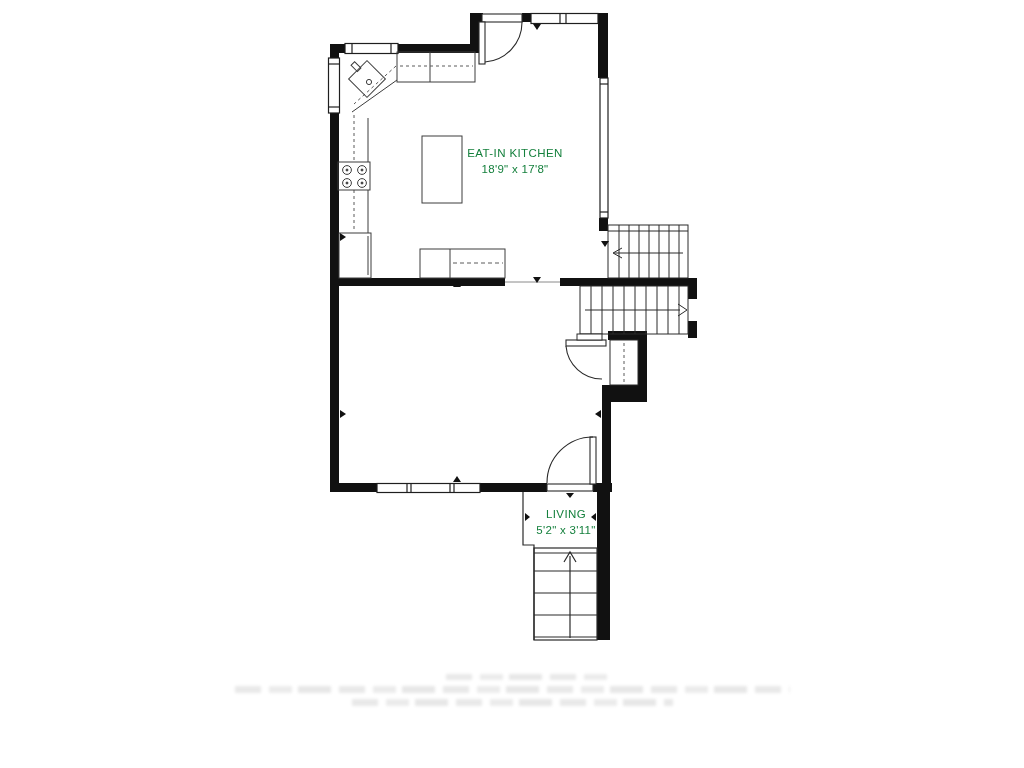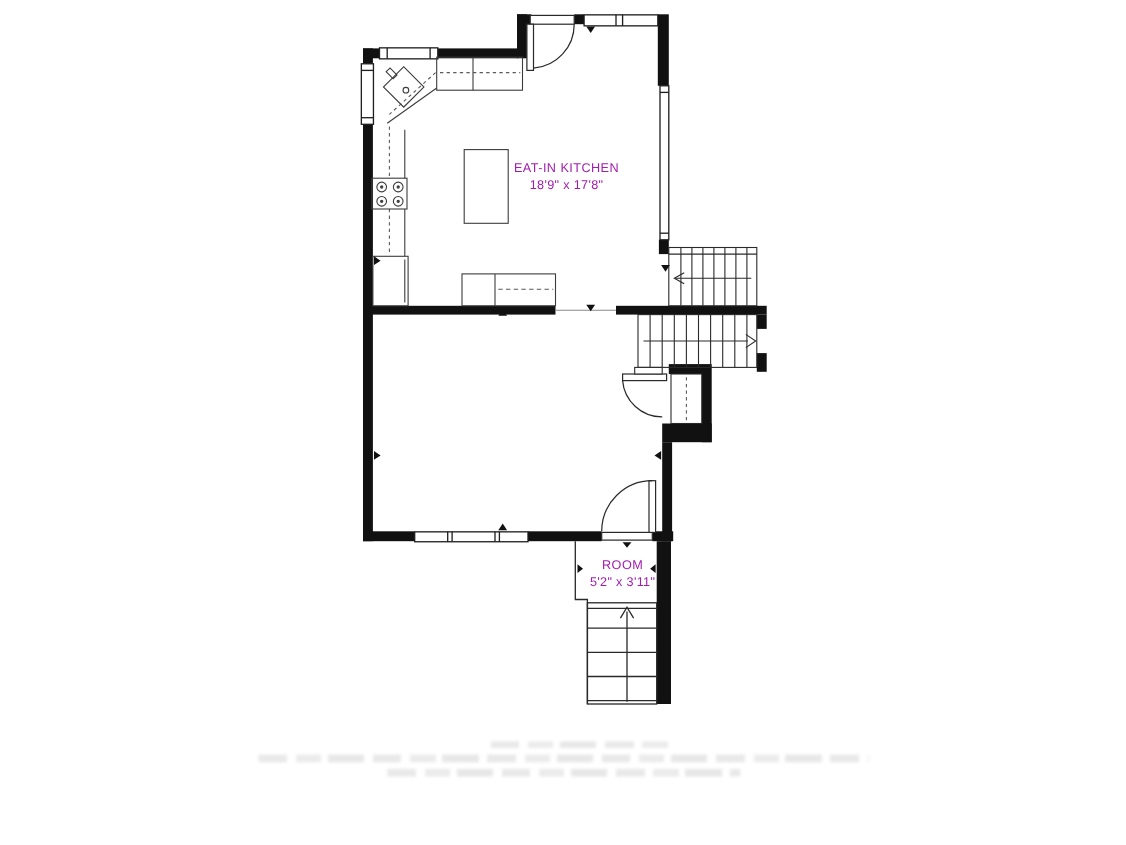--- a/index.html
+++ b/index.html
@@ -1,19 +1,19 @@
 <!DOCTYPE html>
 <html><head>
 <meta charset="utf-8">
 <style>
   html,body{margin:0;padding:0;background:#ffffff;}
   .stage{position:relative;width:1024px;height:768px;background:#ffffff;overflow:hidden;
          font-family:"Liberation Sans", sans-serif;}
   svg{position:absolute;left:0;top:0;}
-  .room-label{position:absolute;text-align:center;color:#a21caf;pointer-events:none;}
+  .room-label{position:absolute;text-align:center;color:#15803d;pointer-events:none;}
   .room-name{font-size:11.5px;letter-spacing:.4px;font-weight:400;}
   .room-dims{font-size:11.5px;letter-spacing:.3px;margin-top:4px;}
   
   .watermark{position:absolute;left:235px;top:668px;width:555px;height:55px;
              filter:blur(1.6px);opacity:.16;pointer-events:none;}
   .wm-line{height:7px;margin:6px 0;background:
       repeating-linear-gradient(90deg,#777 0 26px,transparent 26px 34px,#888 34px 57px,
       transparent 57px 63px,#6e6e6e 63px 96px,transparent 96px 104px);}
   .wm-line.short{width:58%;margin-left:21%;}
   .wm-line.tiny{width:30%;margin-left:38%;height:6px;}
@@ -214,21 +214,21 @@
   </g>
 </svg>
 
   <div class="room-label" style="left:425px;top:147px;width:180px;">
     <div class="room-name">EAT-IN KITCHEN</div>
     <div class="room-dims">18'9" x 17'8"</div>
   </div>
 
 
   <div class="room-label" style="left:505px;top:508px;width:122px;">
-    <div class="room-name">ROOM</div>
+    <div class="room-name">LIVING</div>
     <div class="room-dims">5'2" x 3'11"</div>
   </div>
 
   <div class="watermark">
     <div class="wm-line tiny"></div>
     <div class="wm-line"></div>
     <div class="wm-line short"></div>
   </div>
 
 </div>

